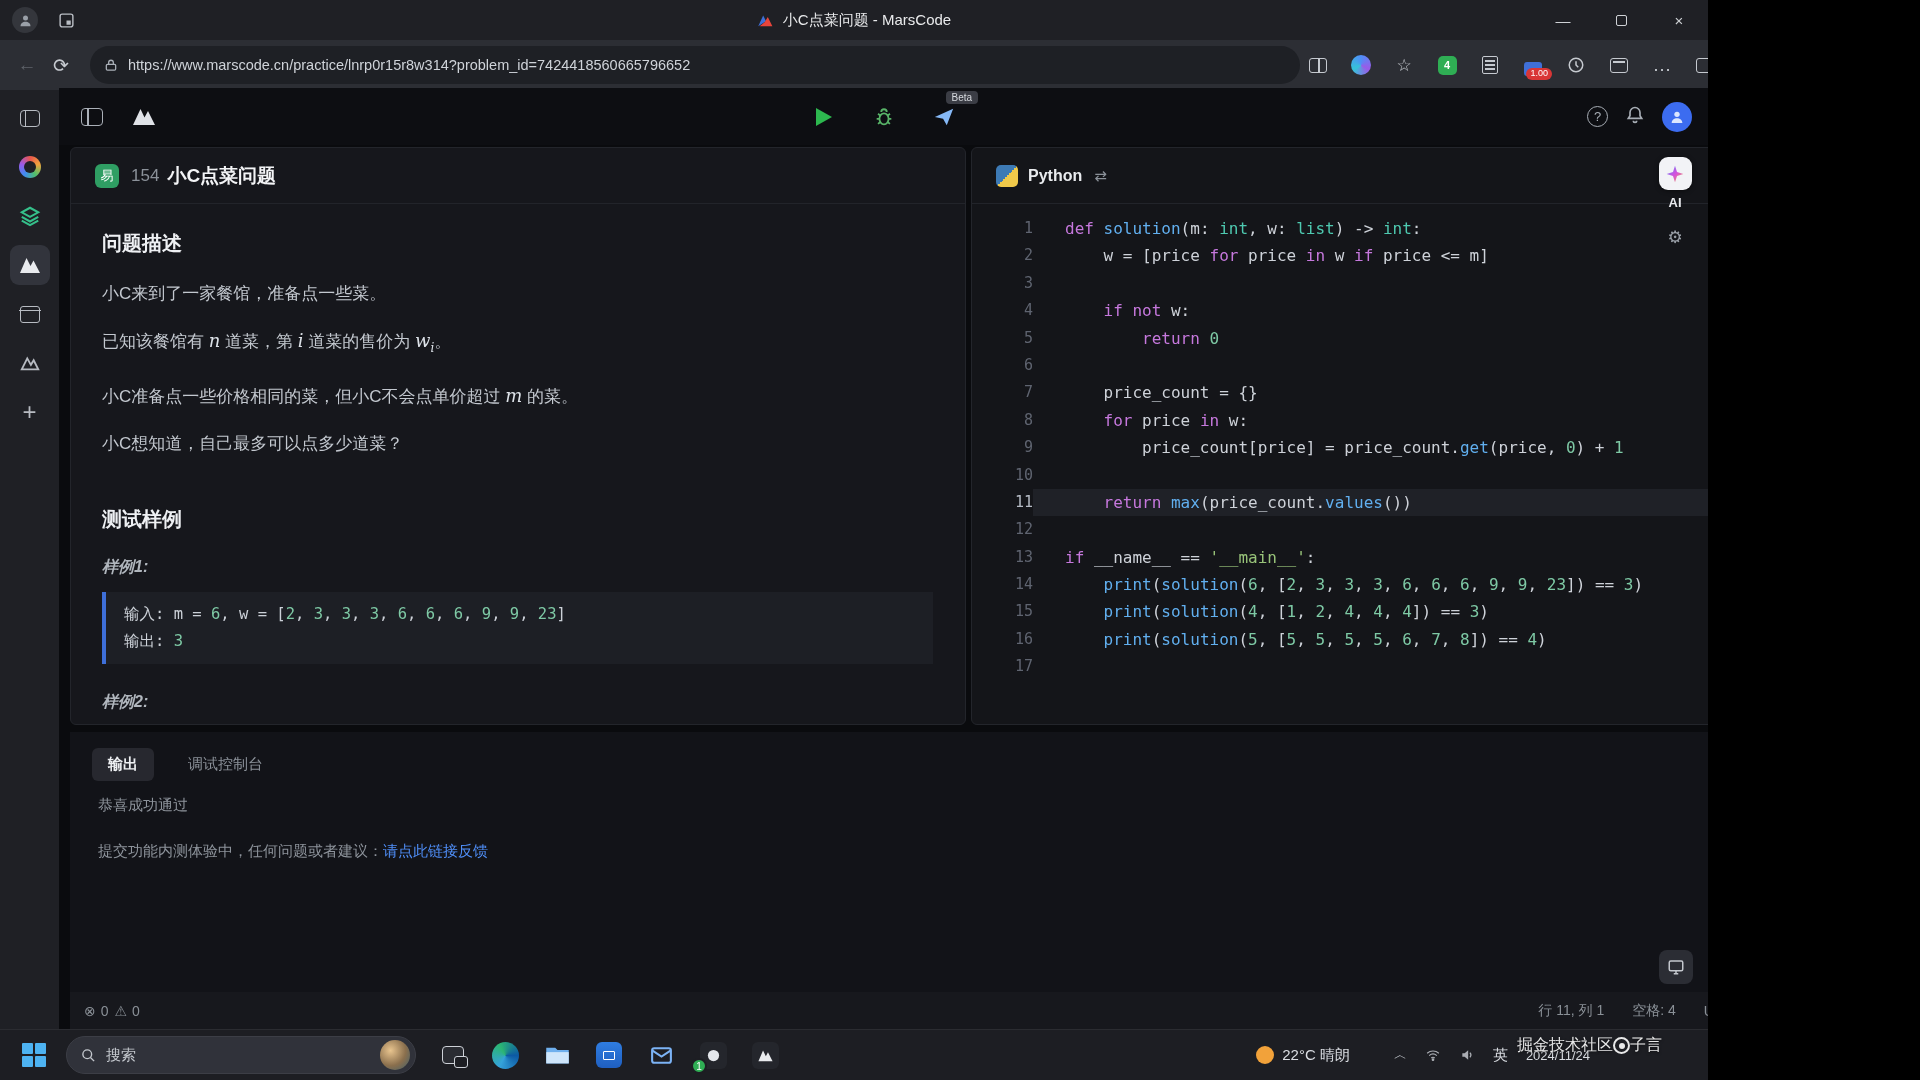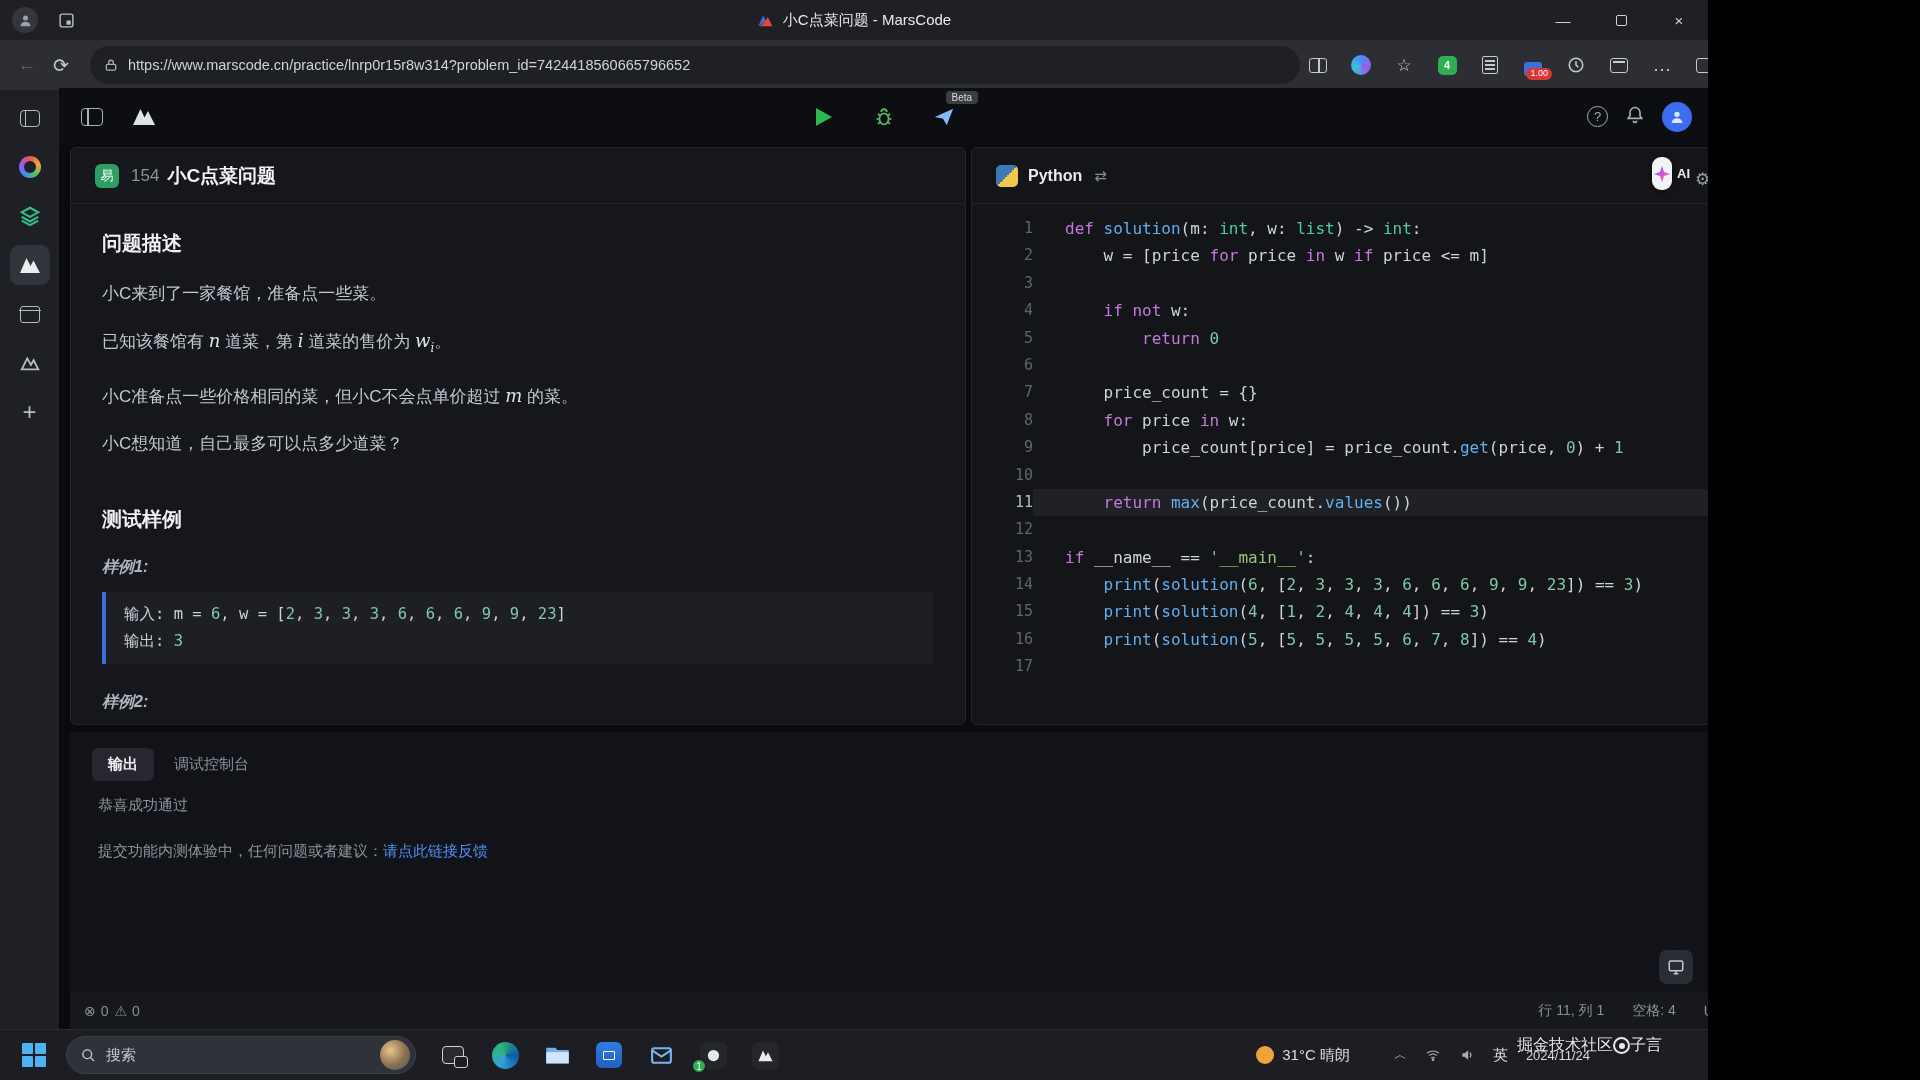--- a/index.html
+++ b/index.html
@@ -89,37 +89,37 @@
   .crow{display:flex;height:27.4px;line-height:27.4px}
   .ln{width:61px;text-align:right;color:#5f6470;font-size:15px;flex:none}
   .cd{flex:1;padding-left:32px;color:#ced2d9;white-space:pre;overflow:hidden}
   .crow.active .cd{background:#1f2127}
   .crow.active .ln{color:#b6bcc6}
   .tk-k{color:#c678dd}.tk-s{color:#98c379}.tk-n{color:#7ec9a5}.tk-t{color:#4ec9b0}.tk-f{color:#61afef}
   .vthumb{position:absolute;right:8px;top:199px;width:5px;height:22px;border-radius:3px;background:#3d3f46}
 
   
   .output-panel{position:absolute;left:70px;top:732px;width:1840px;height:260px;background:#121318}
-  .out-tabs{display:flex;align-items:center;padding:16px 0 0 22px;gap:20px}
+  .out-tabs{display:flex;align-items:center;padding:16px 0 0 22px;gap:34px}
   .tab-active{background:#27282f;border-radius:6px;padding:7px 16px;font-size:15px;font-weight:600;color:#eef0f3}
   .tab-idle{color:#8b9199;font-size:15px}
   .out-close{position:absolute;top:22px;right:72px;color:#b9bec5;font-size:19px;line-height:1}
   .result{margin:26px 0 0 28px;color:#3bbd85;font-size:21px;font-weight:600}
   .congrats{margin:15px 0 0 28px;color:#8d939b;font-size:15px}
   .feedback{margin:27px 0 0 28px;color:#8d939b;font-size:15px}
   .fb-link{color:#4f8ef7}
 
   
   .statusbar{position:absolute;left:70px;top:992px;width:1840px;height:37px;background:#17181d;display:flex;align-items:center;color:#8a9097;font-size:14px}
   .sb-left{display:flex;align-items:center;gap:6px;padding-left:14px}
   .sb-item{display:flex;align-items:center;gap:5px}
   .sb-right{margin-left:auto;display:flex;gap:28px;padding-right:16px;align-items:center}
 
   
-  .ai-strip{position:absolute;right:10px;top:157px;width:46px;display:flex;flex-direction:row;align-items:center;gap:5px;z-index:20}
+  .ai-strip{position:absolute;right:10px;top:157px;width:46px;display:flex;flex-direction:column;align-items:center;gap:5px;z-index:20}
   .ai-card{width:33px;height:33px;border-radius:9px;background:#f2f3f6;display:flex;align-items:center;justify-content:center;box-shadow:0 1px 5px rgba(0,0,0,.45)}
   .ai-label{color:#e8eaee;font-size:13px;font-weight:700}
   .ai-gear{color:#9aa0a8;font-size:17px;margin-top:12px}
   .monitor-btn{position:absolute;right:15px;bottom:96px;width:34px;height:34px;border-radius:8px;background:#2b2d34;display:flex;align-items:center;justify-content:center;z-index:20}
 
   
   .taskbar{position:absolute;left:0;bottom:0;width:100%;height:51px;background:#1d1e23;border-top:1px solid #2b2c31;display:flex;align-items:center}
   .start{margin-left:14px;width:40px;height:40px;display:flex;align-items:center;justify-content:center}
   .win-logo{display:grid;grid-template-columns:11px 11px;grid-template-rows:11px 11px;gap:2px}
   .win-logo span{background:#4db3f2;border-radius:1px}
@@ -524,21 +524,21 @@
         <span class="dark-app">
             <svg width="17" height="17" viewBox="0 0 24 24">
               <path d="M2 20 L8.5 5 L12.5 13 L15.5 7.5 L22 20 Z" fill="#e9ebee"></path>
             </svg>
           </span>
       </span>
     </div>
     <div class="tb-right">
       <span class="weather">
         <span class="sun"></span>
-        <span class="weather-text">31°C 晴朗</span>
+        <span class="weather-text">22°C 晴朗</span>
       </span>
       <span class="tray-caret">︿</span>
       <svg class="tray-svg" width="16" height="14" viewBox="0 0 24 24" fill="none" stroke="#c3c7cd" stroke-width="2">
           <path d="M2 9a15 15 0 0 1 20 0M5.5 13a10 10 0 0 1 13 0M9 17a5 5 0 0 1 6 0"></path>
           <circle cx="12" cy="20" r="1.3" fill="#c3c7cd"></circle>
         </svg>
       <svg class="tray-svg" width="16" height="14" viewBox="0 0 24 24" fill="#c3c7cd">
           <path d="M4 9h4l6-5v16l-6-5H4z"></path>
           <path d="M17 8a6 6 0 0 1 0 8" fill="none" stroke="#c3c7cd" stroke-width="2"></path>
         </svg>

